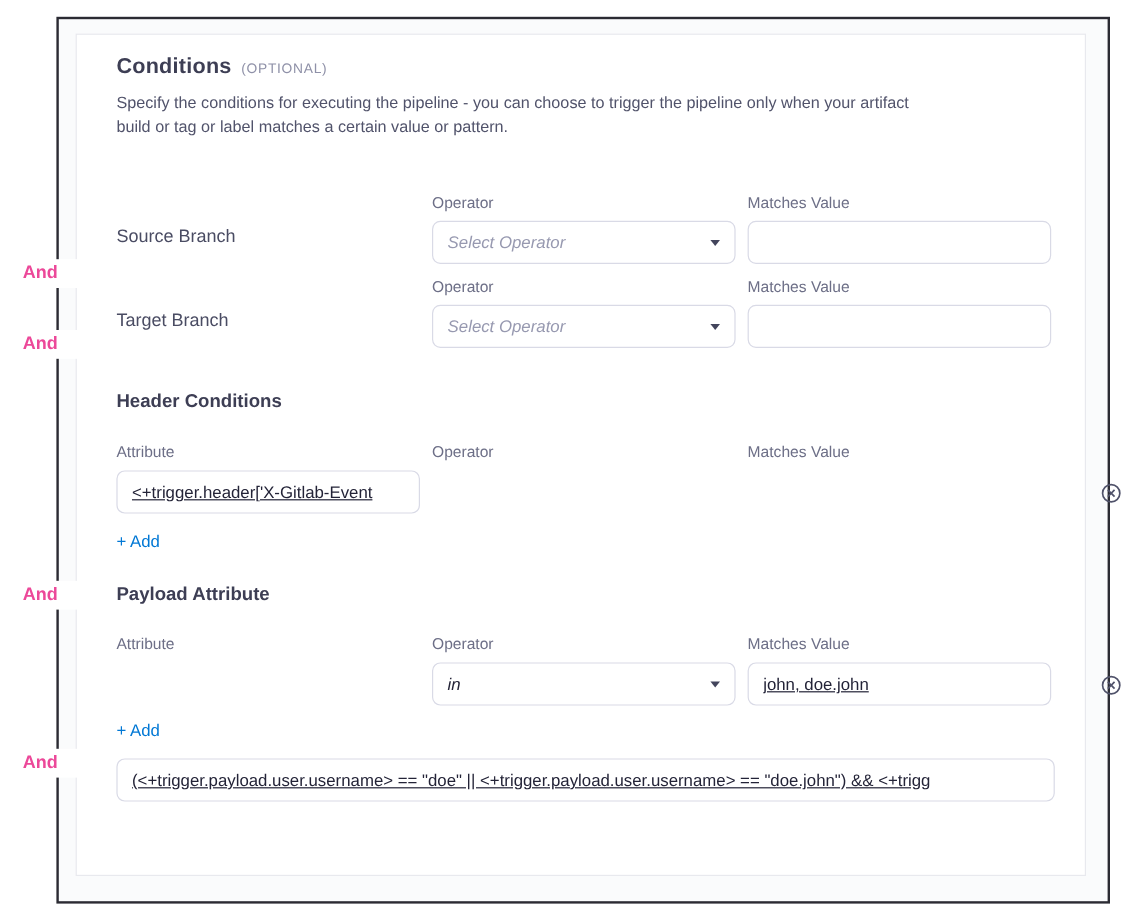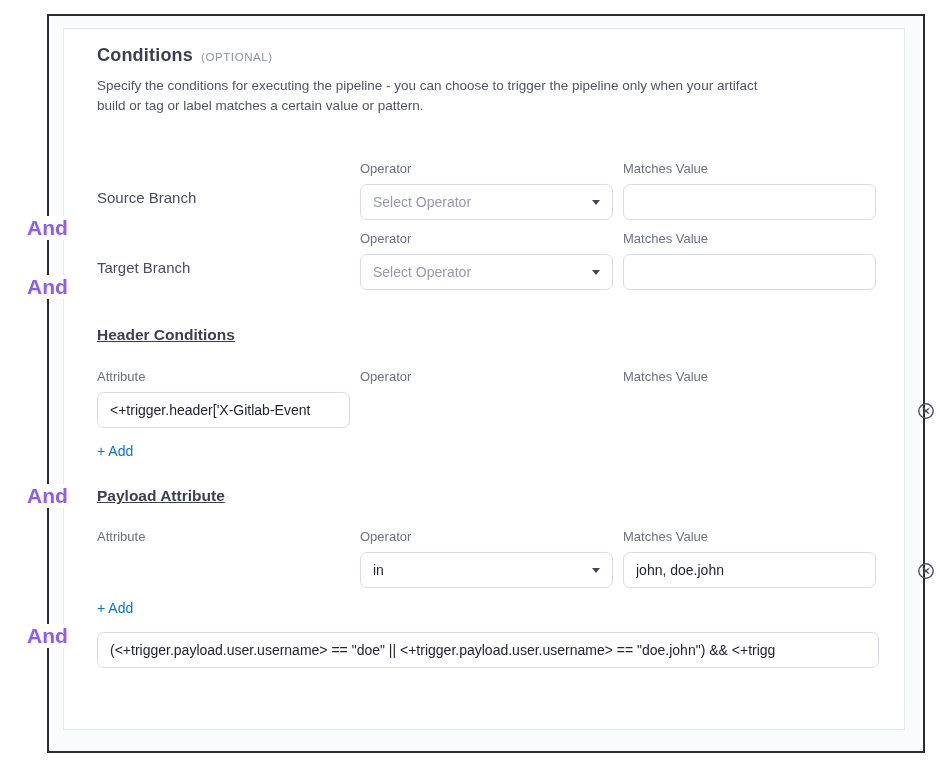--- a/index.html
+++ b/index.html
@@ -20,44 +20,44 @@
   .desc { position: absolute; left: 33px; top: 47px; max-width: 672px;
     font-size: 13.5px; line-height: 20px; color: #51536b; }
 
   .row { position: absolute; left: 33px; display: flex; gap: 10px; }
   .col { width: 253px; flex: 0 0 253px; }
   .field-label { font-size: 13px; color: #6d6f87; height: 17px; margin-bottom: 6px; }
   .branch-name { margin-top: 28px; font-size: 15px; color: #4a4c63; }
 
   .select { height: 36px; border: 1px solid #d9dae6; border-radius: 7px; background: #fff;
     display: flex; align-items: center; justify-content: space-between; padding: 0 12px;
-    cursor: pointer; }
+    cursor: pointer; font-style: italic; }
   .select .ph { font-size: 14px; color: #9799b0; }
   .select .val { font-size: 14px; color: #232337; }
   .caret { width: 0; height: 0; border-left: 4.5px solid transparent;
     border-right: 4.5px solid transparent; border-top: 5.5px solid #43455c; }
 
   input.text-field { width: 100%; height: 36px; border: 1px solid #d9dae6; border-radius: 7px;
     padding: 0 12px; font-size: 14px; color: #232337; background: #fff; outline: none;
-    font-family: "Liberation Sans", "DejaVu Sans", sans-serif; }
+    font-family: "Liberation Sans", "DejaVu Sans", sans-serif; text-decoration: underline; }
 
   .section-heading { position: absolute; left: 33px; font-size: 15.5px; font-weight: bold;
-    color: #3d3e54; text-decoration: underline; }
+    color: #3d3e54; }
 
   .remove-btn { position: absolute; left: 820px; top: 33px; width: 18px; height: 18px;
     cursor: pointer; display: flex; align-items: center; justify-content: center; }
 
   .add-link { position: absolute; left: 33px; font-size: 14px; font-weight: 500;
     color: #0278d5; cursor: pointer; }
 
   .jexl-block { position: absolute; left: 33px; top: 603px; width: 782px; }
   .jexl-block input.text-field { width: 782px; }
 
-  .and-badge { position: absolute; left: 19px; width: 57px; text-align: center;
-    font-size: 21px; line-height: 24px; font-weight: bold; color: #8b5cf6;
+  .and-badge { position: absolute; left: 19px; width: 57px; 
+    font-size: 15px; line-height: 24px; font-weight: bold; color: #ec4899;
     background: #ffffff; z-index: 3; }
   .and-1 { top: 216px; }
   .and-2 { top: 275px; }
   .and-3 { top: 484px; }
   .and-4 { top: 624px; }
 </style>
 </head>
 <body>
 
 <div class="page">

